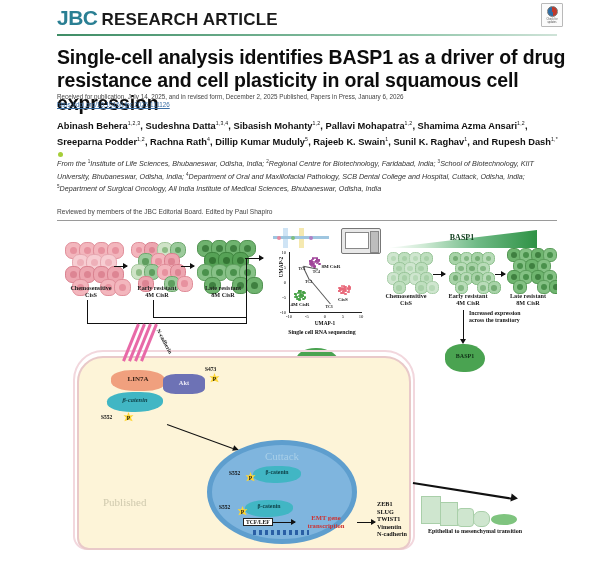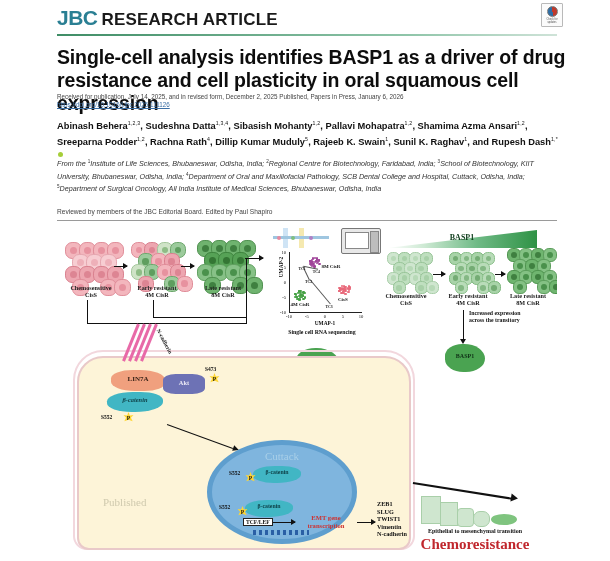--- a/index.html
+++ b/index.html
@@ -668,16 +668,15 @@
     <div class="epi-cell" style="left:400px;top:280px;width:15px;height:17px;border-radius:4px;"></div>
     <div class="epi-cell" style="left:416px;top:283px;width:15px;height:14px;border-radius:7px;"></div>
     <div class="mes-cell" style="left:434px;top:286px;width:26px;height:11px;"></div>
 
     <div style="position:absolute;left:356px;top:250px;width:108px;height:22px;">
       <div style="position:absolute;left:0;top:4px;width:100px;height:1.6px;background:#111;transform:rotate(9deg);transform-origin:left;"></div>
       <div style="position:absolute;left:98px;top:16px;border-left:7px solid #111;border-top:4px solid transparent;border-bottom:4px solid transparent;transform:rotate(9deg);"></div>
     </div>
 
     <div class="emt-caption" style="left:348px;top:300px;width:140px;">Epithelial to mesenchymal transition</div>
-    <div class="chemores" style="left:338px;top:308px;width:160px;">Chemoresistance</div>
 
   </div>
 </div>
 
 </body></html>

